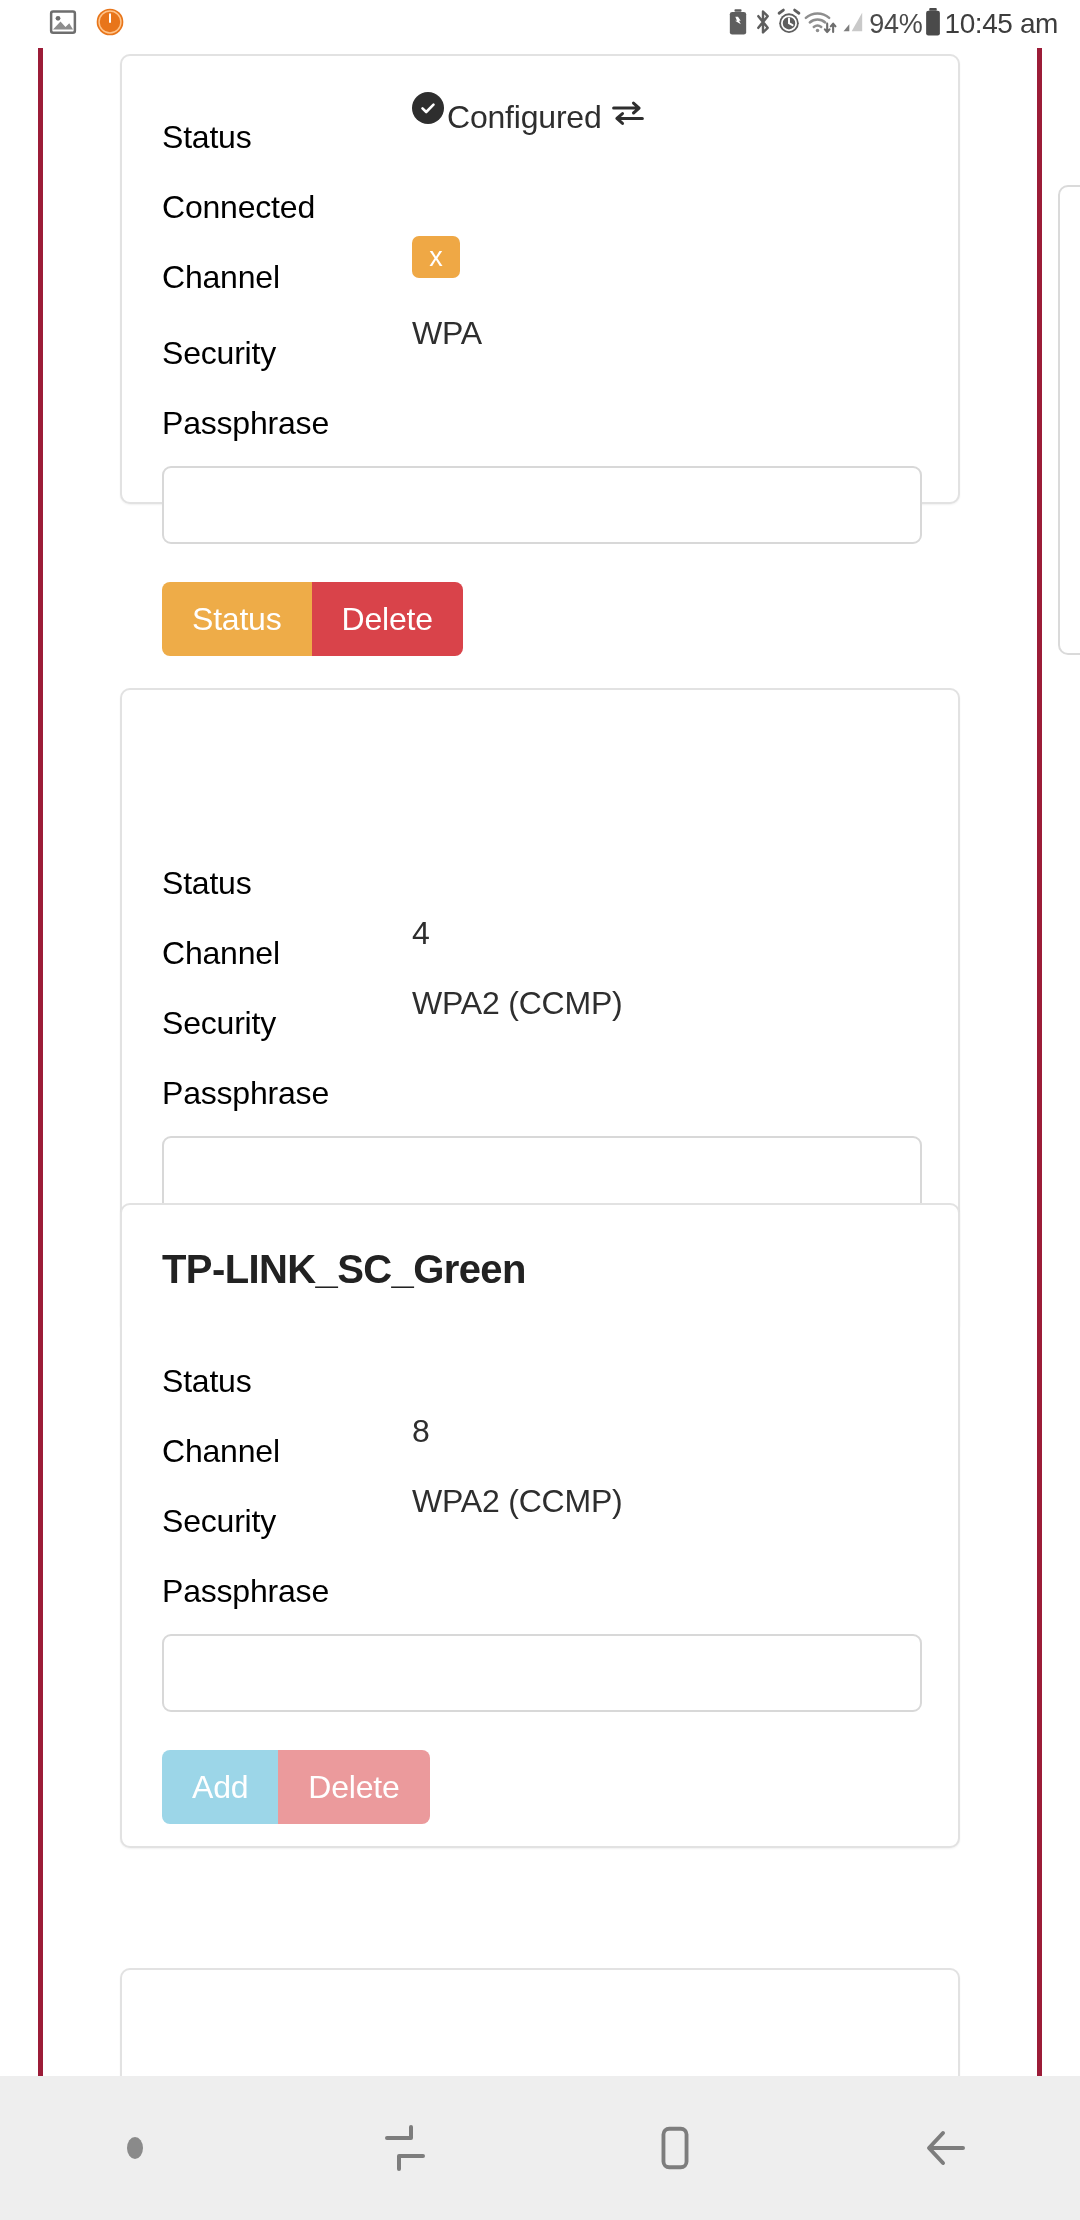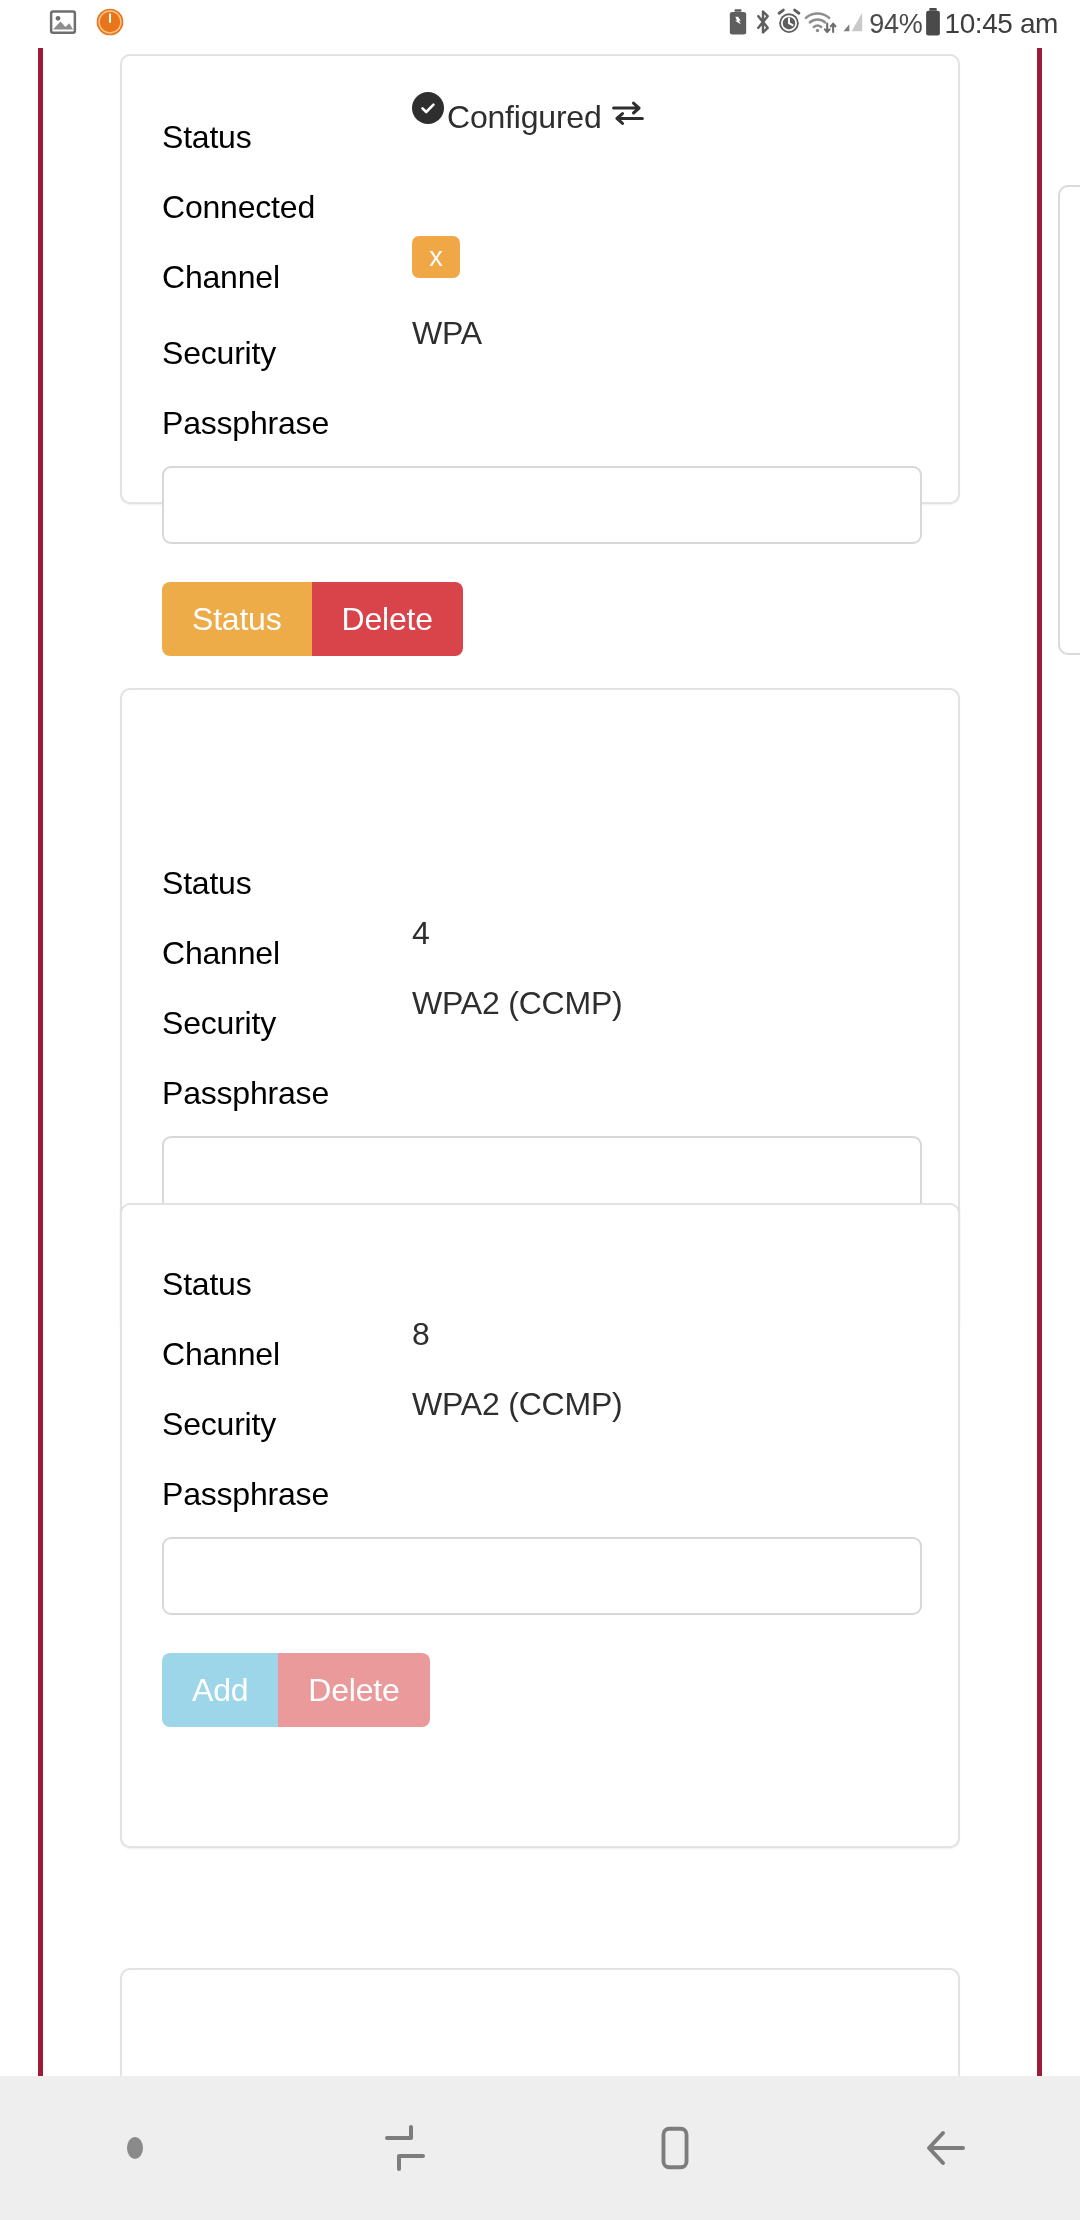--- a/index.html
+++ b/index.html
@@ -374,20 +374,21 @@
         <div class="btn-group">
           <button class="btn btn-add-disabled">Add</button>
           <button class="btn btn-delete-disabled">Delete</button>
         </div>
       </div>
     </div>
   </div>
 
   <div class="card" style="top:1155px; height:645px;">
     <div class="card-inner">
+      <div class="ssid-title">TP-LINK_SC_Green</div>
       <div class="rows">
 
         <div class="row" style="margin-top:34px;">
           <div class="row-label">Status</div>
           <div class="row-value"></div>
         </div>
 
         <div class="row">
           <div class="row-label">Channel</div>
           <div class="row-value">8</div>

